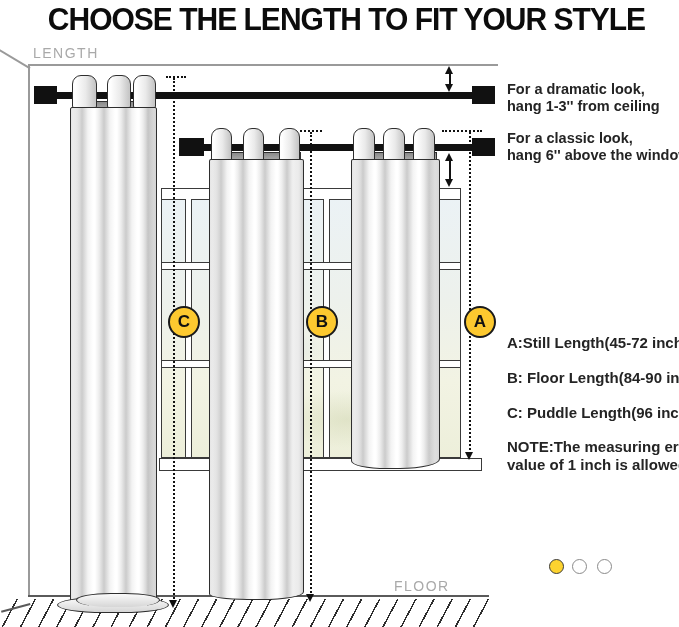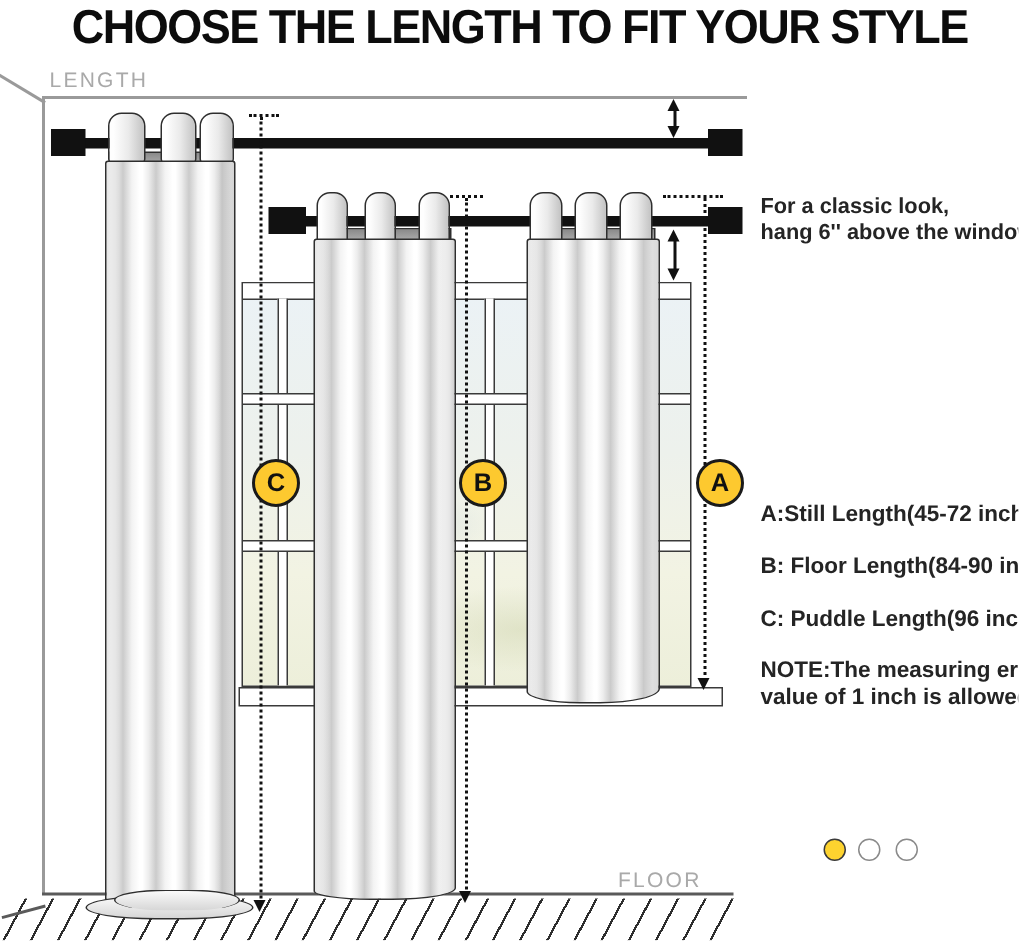--- a/index.html
+++ b/index.html
@@ -14,21 +14,21 @@
 
   
   .room-line{background:#9a9a9a;}
   .ceiling-diag{left:-2px;top:48px;width:38px;height:1.7px;transform:rotate(31deg);transform-origin:left top;}
   .wall-line{left:28px;top:66px;width:1.7px;height:530px;}
   .ceiling-line{left:28px;top:64px;width:470px;height:1.7px;}
   .floor-line{left:28px;top:595px;width:461px;height:1.8px;background:#5a5a5a;}
   .floor-diag{left:0px;top:603px;width:30px;height:1.8px;transform:rotate(-15deg);transform-origin:right top;background:#5a5a5a;}
   .room-label{color:#a9a9a9;font-size:14px;letter-spacing:1.5px;font-weight:normal;}
   .ceiling-label{left:33px;top:45px;}
-  .floor-label{left:412px;top:578px;}
+  .floor-label{left:394px;top:578px;}
   .floor-hatch{left:0;top:599px;width:490px;height:28px;
     background:repeating-linear-gradient(118deg,transparent 0 14.5px,#2e2e2e 14.5px 16px);}
 
   
   .window{left:161px;top:188px;width:300px;height:270px;border:1.6px solid #3a3a3a;box-sizing:border-box;
     background:
       radial-gradient(70px 30px at 38% 60%, rgba(130,160,190,0.16), transparent 70%),
       radial-gradient(100px 40px at 62% 86%, rgba(168,178,118,0.22), transparent 72%),
       linear-gradient(180deg,#ebf2f6 0%,#edf1ec 42%,#f2f3e3 72%,#edefda 100%);}
   .window-topbar{left:0;top:0;right:0;height:10px;background:#ffffff;border-bottom:1.4px solid #3a3a3a;}
@@ -157,20 +157,24 @@
   <div class="abs marker" style="left:168px;top:306px;">
       <span>C</span>
     </div>
   <div class="abs marker" style="left:306px;top:306px;">
       <span>B</span>
     </div>
   <div class="abs marker" style="left:464px;top:306px;">
       <span>A</span>
     </div>
 
+  <div class="abs ann" style="top:81px;">
+    <div>For a dramatic look,</div>
+    <div>hang 1-3'' from ceiling</div>
+  </div>
   <div class="abs ann" style="top:130px;">
     <div>For a classic look,</div>
     <div>hang 6'' above the window</div>
   </div>
 
   <div class="abs len-item" style="top:334px;">A:Still Length(45-72 inch)</div>
   <div class="abs len-item" style="top:369px;">B: Floor Length(84-90 inch)</div>
   <div class="abs len-item" style="top:404px;">C: Puddle Length(96 inch)</div>
 
   <div class="abs note" style="top:438px;">

